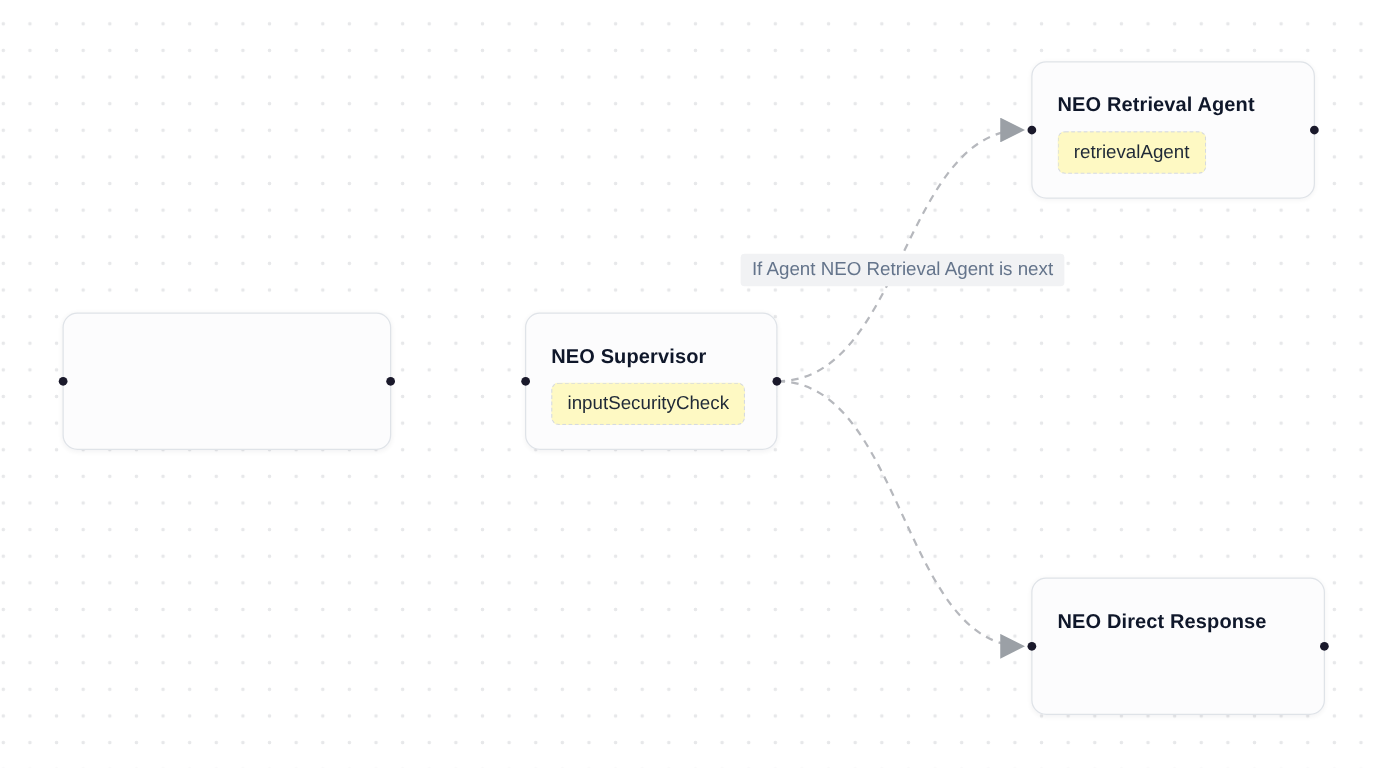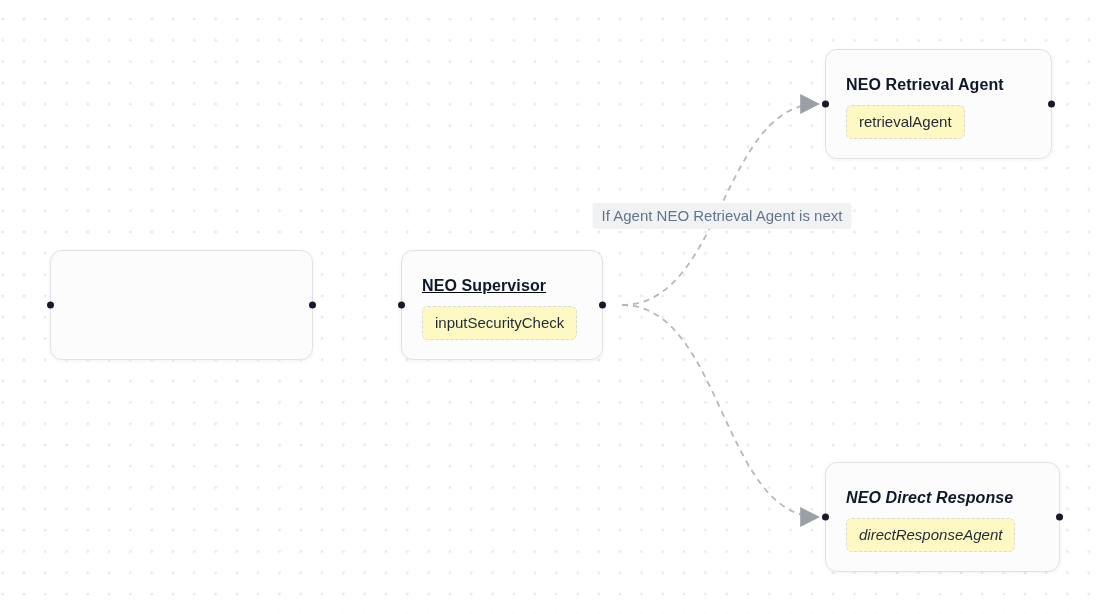--- a/index.html
+++ b/index.html
@@ -80,36 +80,35 @@
     </defs>
     <path d="M622,305 C722,305 722,104 818,104" fill="none" stroke="#b6b8bd" stroke-width="1.8" stroke-dasharray="6 5" marker-end="url(#arrow)"></path>
     <path d="M622,305 C722,305 722,517 818,517" fill="none" stroke="#b6b8bd" stroke-width="1.8" stroke-dasharray="6 5" marker-end="url(#arrow)"></path>
   </svg>
 
   <div class="flow-node" style="left: 50px; top: 250px; width: 263px; height: 110px;">
     <span class="handle left"></span>
     <span class="handle right"></span>
   </div>
 
-  <div class="flow-node" style="left: 401px; top: 250px; width: 202px; height: 110px; text-decoration: underline;">
+  <div class="flow-node" style="left: 420px; top: 250px; width: 202px; height: 110px;">
     <div class="node-title">NEO Supervisor</div>
     <div class="agent-chip">inputSecurityCheck</div>
     <span class="handle left"></span>
     <span class="handle right"></span>
   </div>
 
   <div class="flow-node" style="left: 825px; top: 49px; width: 227px; height: 110px;">
     <div class="node-title">NEO Retrieval Agent</div>
     <div class="agent-chip">retrievalAgent</div>
     <span class="handle left"></span>
     <span class="handle right"></span>
   </div>
 
-  <div class="flow-node" style="left: 825px; top: 462px; width: 235px; height: 110px; font-style: italic;">
+  <div class="flow-node" style="left: 825px; top: 462px; width: 235px; height: 110px;">
     <div class="node-title">NEO Direct Response</div>
-    <div class="agent-chip">directResponseAgent</div>
     <span class="handle left"></span>
     <span class="handle right"></span>
   </div>
 
   <div class="edge-label" style="left: 722px; top: 216px;">If Agent NEO Retrieval Agent is next</div>
 
 </div>
 
 </body></html>

